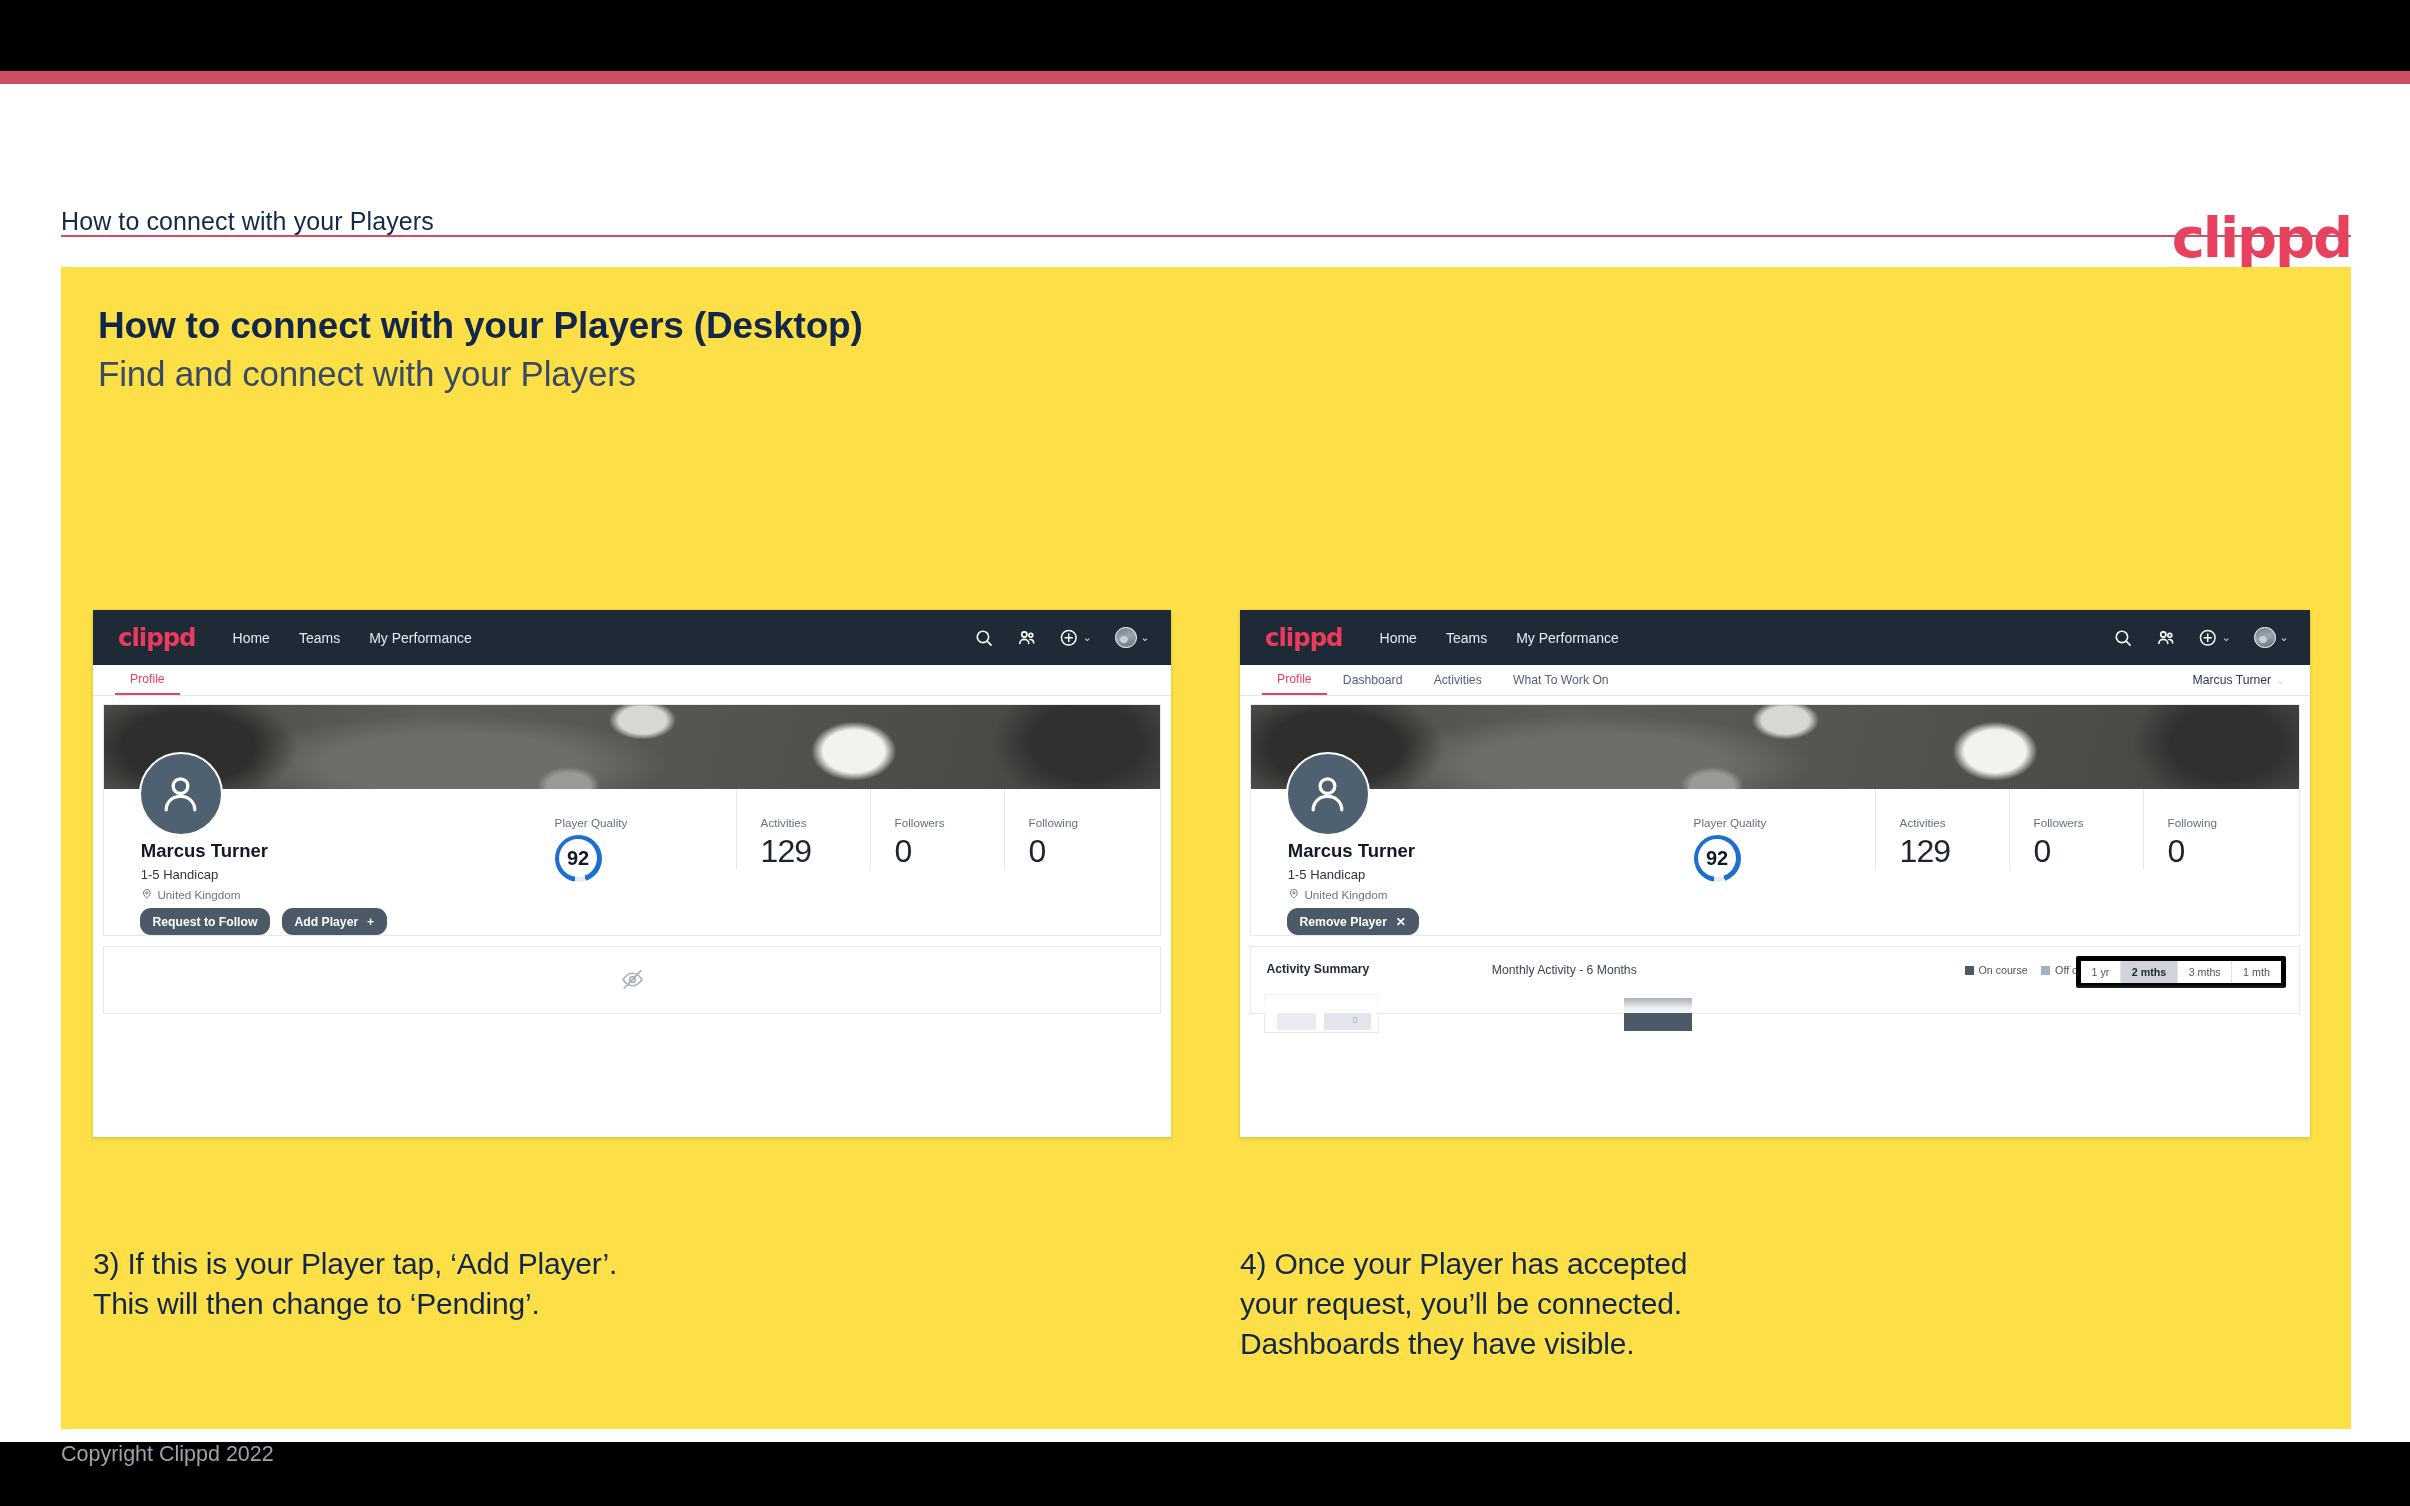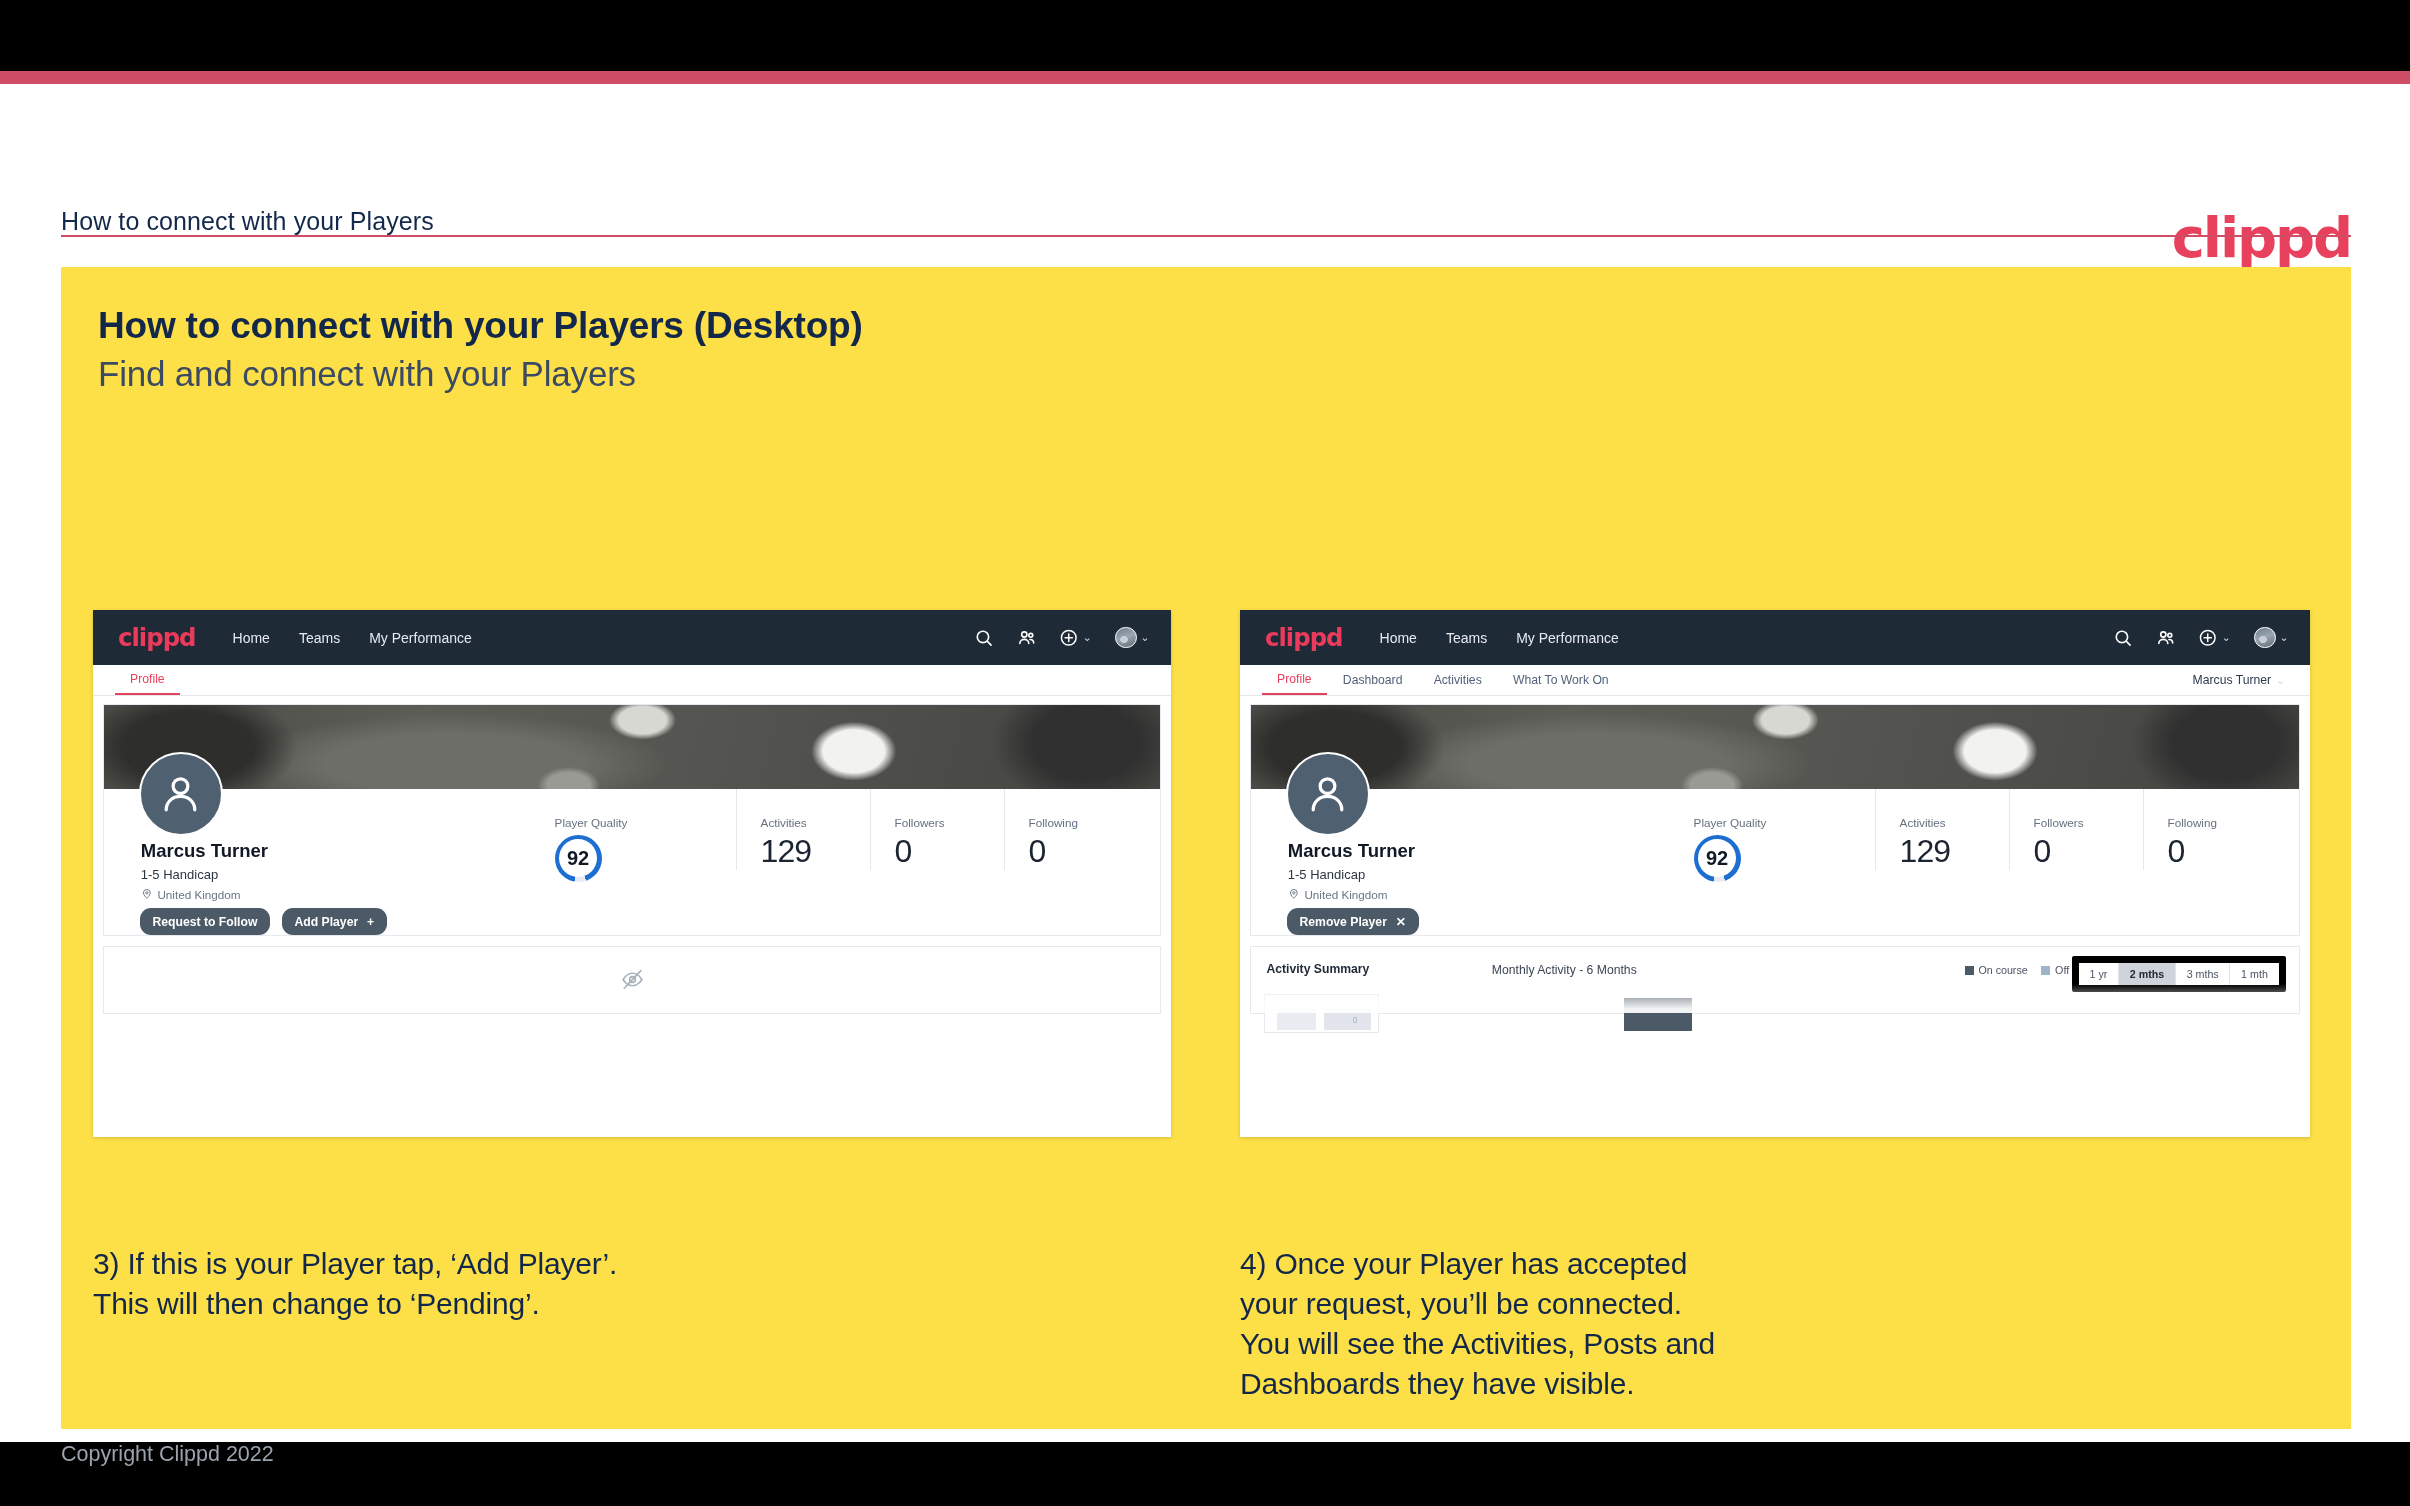--- a/index.html
+++ b/index.html
@@ -159,21 +159,21 @@
 
   
   .act-strip {
     position:relative; margin:9.8px 9.8px 0 9.8px; height:68px; background:#fff; border:1px solid #e6e9ee;
   }
   .act-title { position:absolute; left:15.6px; top:15.6px; font-size:12.2px; font-weight:700; color:#1f2937; }
   .act-sub   { position:absolute; left:213px; top:16.6px; font-size:12.2px; color:#3b4654;margin-left:28px; }
   .legend { position:absolute; right:195px; top:17.6px; display:flex; gap:13.7px; align-items:center; }
   .legend .li { display:flex; align-items:center; gap:4.9px; font-size:10.7px; color:#4b5563; }
   .sw { width:8.8px; height:8.8px; display:inline-block; }
-  .seg { position:absolute; right:13.7px; top:9.8px; display:flex; border:7px solid #000000; border-radius:2px; overflow:hidden; }
+  .seg { position:absolute; right:13.7px; top:9.8px; display:flex; border:5px solid #000000; border-radius:2px; overflow:hidden; }
   .seg div { font-size:10.7px; color:#4b5563; padding:4.9px 10.7px; background:#fff; border-right:1px solid #e1e5ea; white-space:nowrap; }
   .seg div:last-child { border-right:none; }
   .seg div.on { background:#cfd4db; color:#222a35; font-weight:700; }
   .mini-card { position:absolute; left:13.7px; top:47px; width:115px; height:39px; border:1px solid #e6e9ee; background:#fff; }
   .mini-card i { position:absolute; top:13.7px; height:21.5px; background:#e9ecf1; display:block; }
   .mini-card i.a { left:11.7px; width:39px; }
   .mini-card i.b { left:59px; width:47px; background:#e2e6ec; }
   .bar-blk { position:absolute; left:373px; top:51px; width:68px; height:33px; background:#4c5a68; }
   .zero-lbl { position:absolute; left:102px; top:68px; font-size:8.8px; color:#aab1bb; }
   .fade-bot {
@@ -466,21 +466,20 @@
       </div>
 
       <div class="caption c3">
         <div>3) If this is your Player tap, ‘Add Player’.</div>
         <div>This will then change to ‘Pending’.</div>
       </div>
 
       <div class="caption c4">
         <div>4) Once your Player has accepted</div>
         <div>your request, you’ll be connected.</div>
-        <div>You will see the Activities, Posts and</div>
         <div>Dashboards they have visible.</div>
       </div>
 
     </div>
 
     <div class="footer-copy">Copyright Clippd 2022</div>
 
   </div>
 </div>
 

